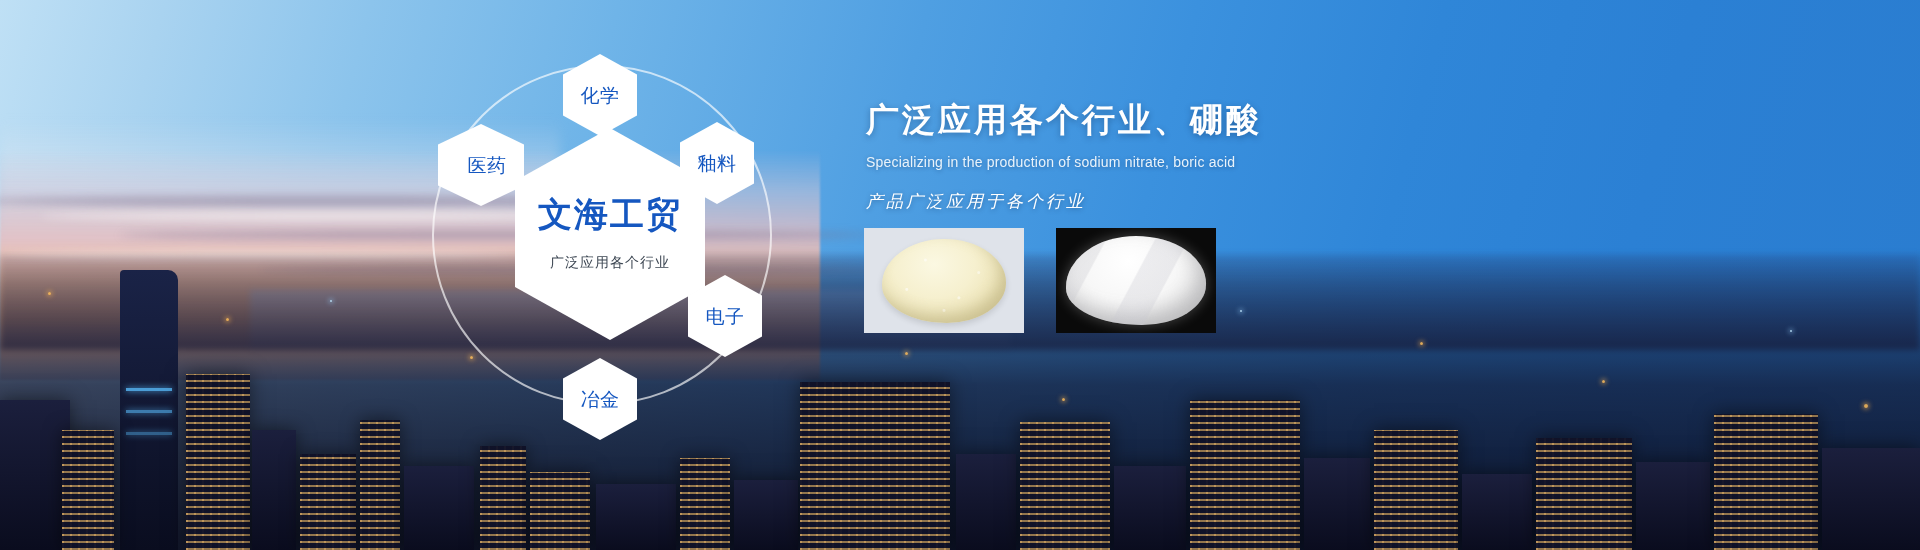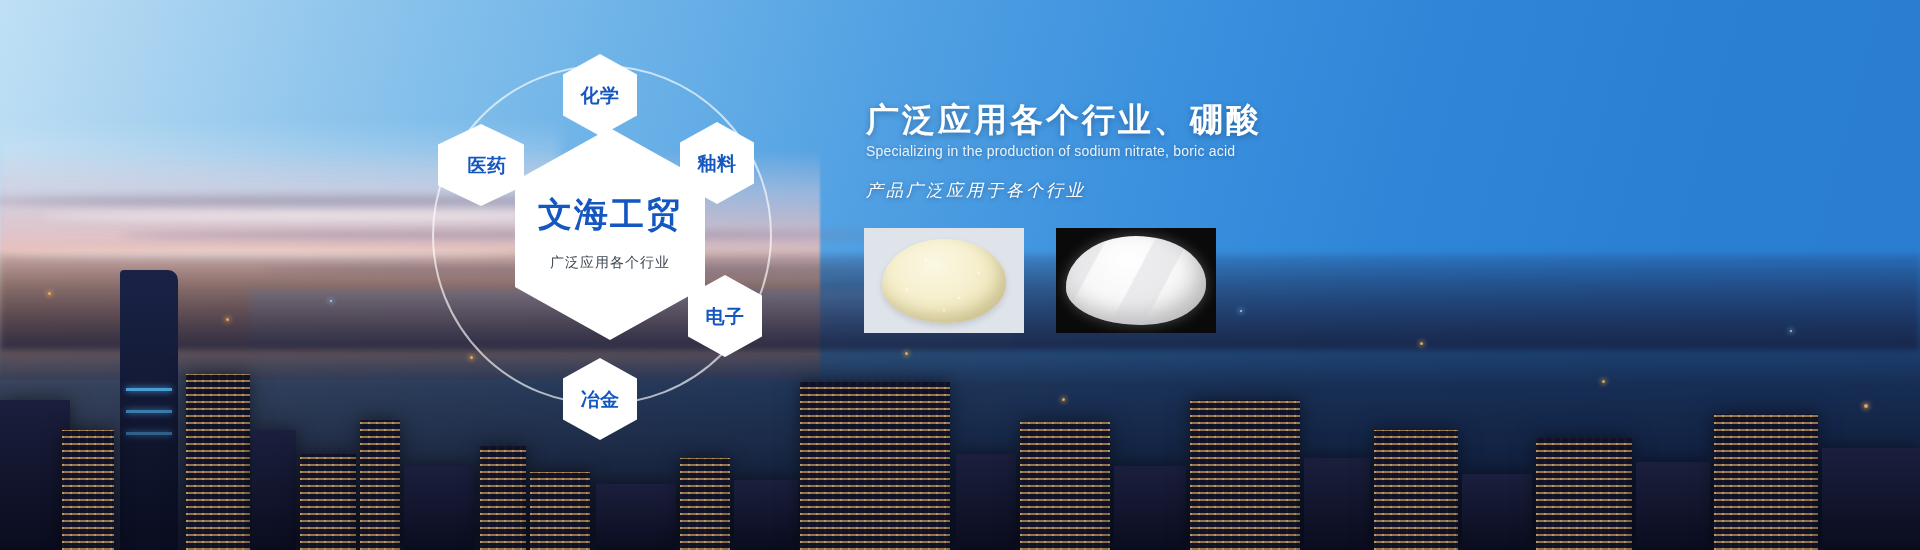--- a/index.html
+++ b/index.html
@@ -94,21 +94,21 @@
     position:absolute;
     background:#ffffff;
     -webkit-clip-path:polygon(50% 0%,100% 25%,100% 75%,50% 100%,0% 75%,0% 25%);
     clip-path:polygon(50% 0%,100% 25%,100% 75%,50% 100%,0% 75%,0% 25%);
     display:flex;align-items:center;justify-content:center;
     flex-direction:column;
     filter:drop-shadow(0 3px 10px rgba(10,30,70,.28));
   }
   .hex.small{width:74px;height:82px;}
   .hex.small .label{
-    color:#1557c0;font-weight:bold;font-size:19px;letter-spacing:.5px;
+    color:#1557c0;font-weight:normal;font-size:19px;letter-spacing:.5px;
     line-height:1;white-space:nowrap;
   }
   .hex.center{
     width:190px;height:212px;left:105px;top:103px;
   }
   .hex.center .title{
     color:#1557c0;font-weight:bold;font-size:34px;letter-spacing:2px;
     line-height:1.1;white-space:nowrap;
   }
   .hex.center .sub{
@@ -124,21 +124,21 @@
   .h-med    {left:28px;top:99px;padding-left:12px;}
 
   
   .copy{position:absolute;left:866px;top:100px;width:640px;}
   .headline{
     color:#ffffff;font-size:33px;font-weight:bold;letter-spacing:3px;
     line-height:1.2;text-shadow:0 2px 6px rgba(10,30,70,.35);
     white-space:nowrap;
   }
   .sub-en{
-    color:#e9f3fb;font-size:14px;margin-top:3px;letter-spacing:.2px;
+    color:#e9f3fb;font-size:14px;margin-top:14px;letter-spacing:.2px;
     text-shadow:0 1px 4px rgba(10,30,70,.35);white-space:nowrap;
   }
   .tagline{
     color:#ffffff;font-size:17px;font-style:italic;margin-top:20px;
     letter-spacing:3px;text-shadow:0 1px 5px rgba(10,30,70,.4);
     white-space:nowrap;
   }
 
   
   .photos{position:absolute;left:864px;top:228px;display:flex;gap:32px;}

